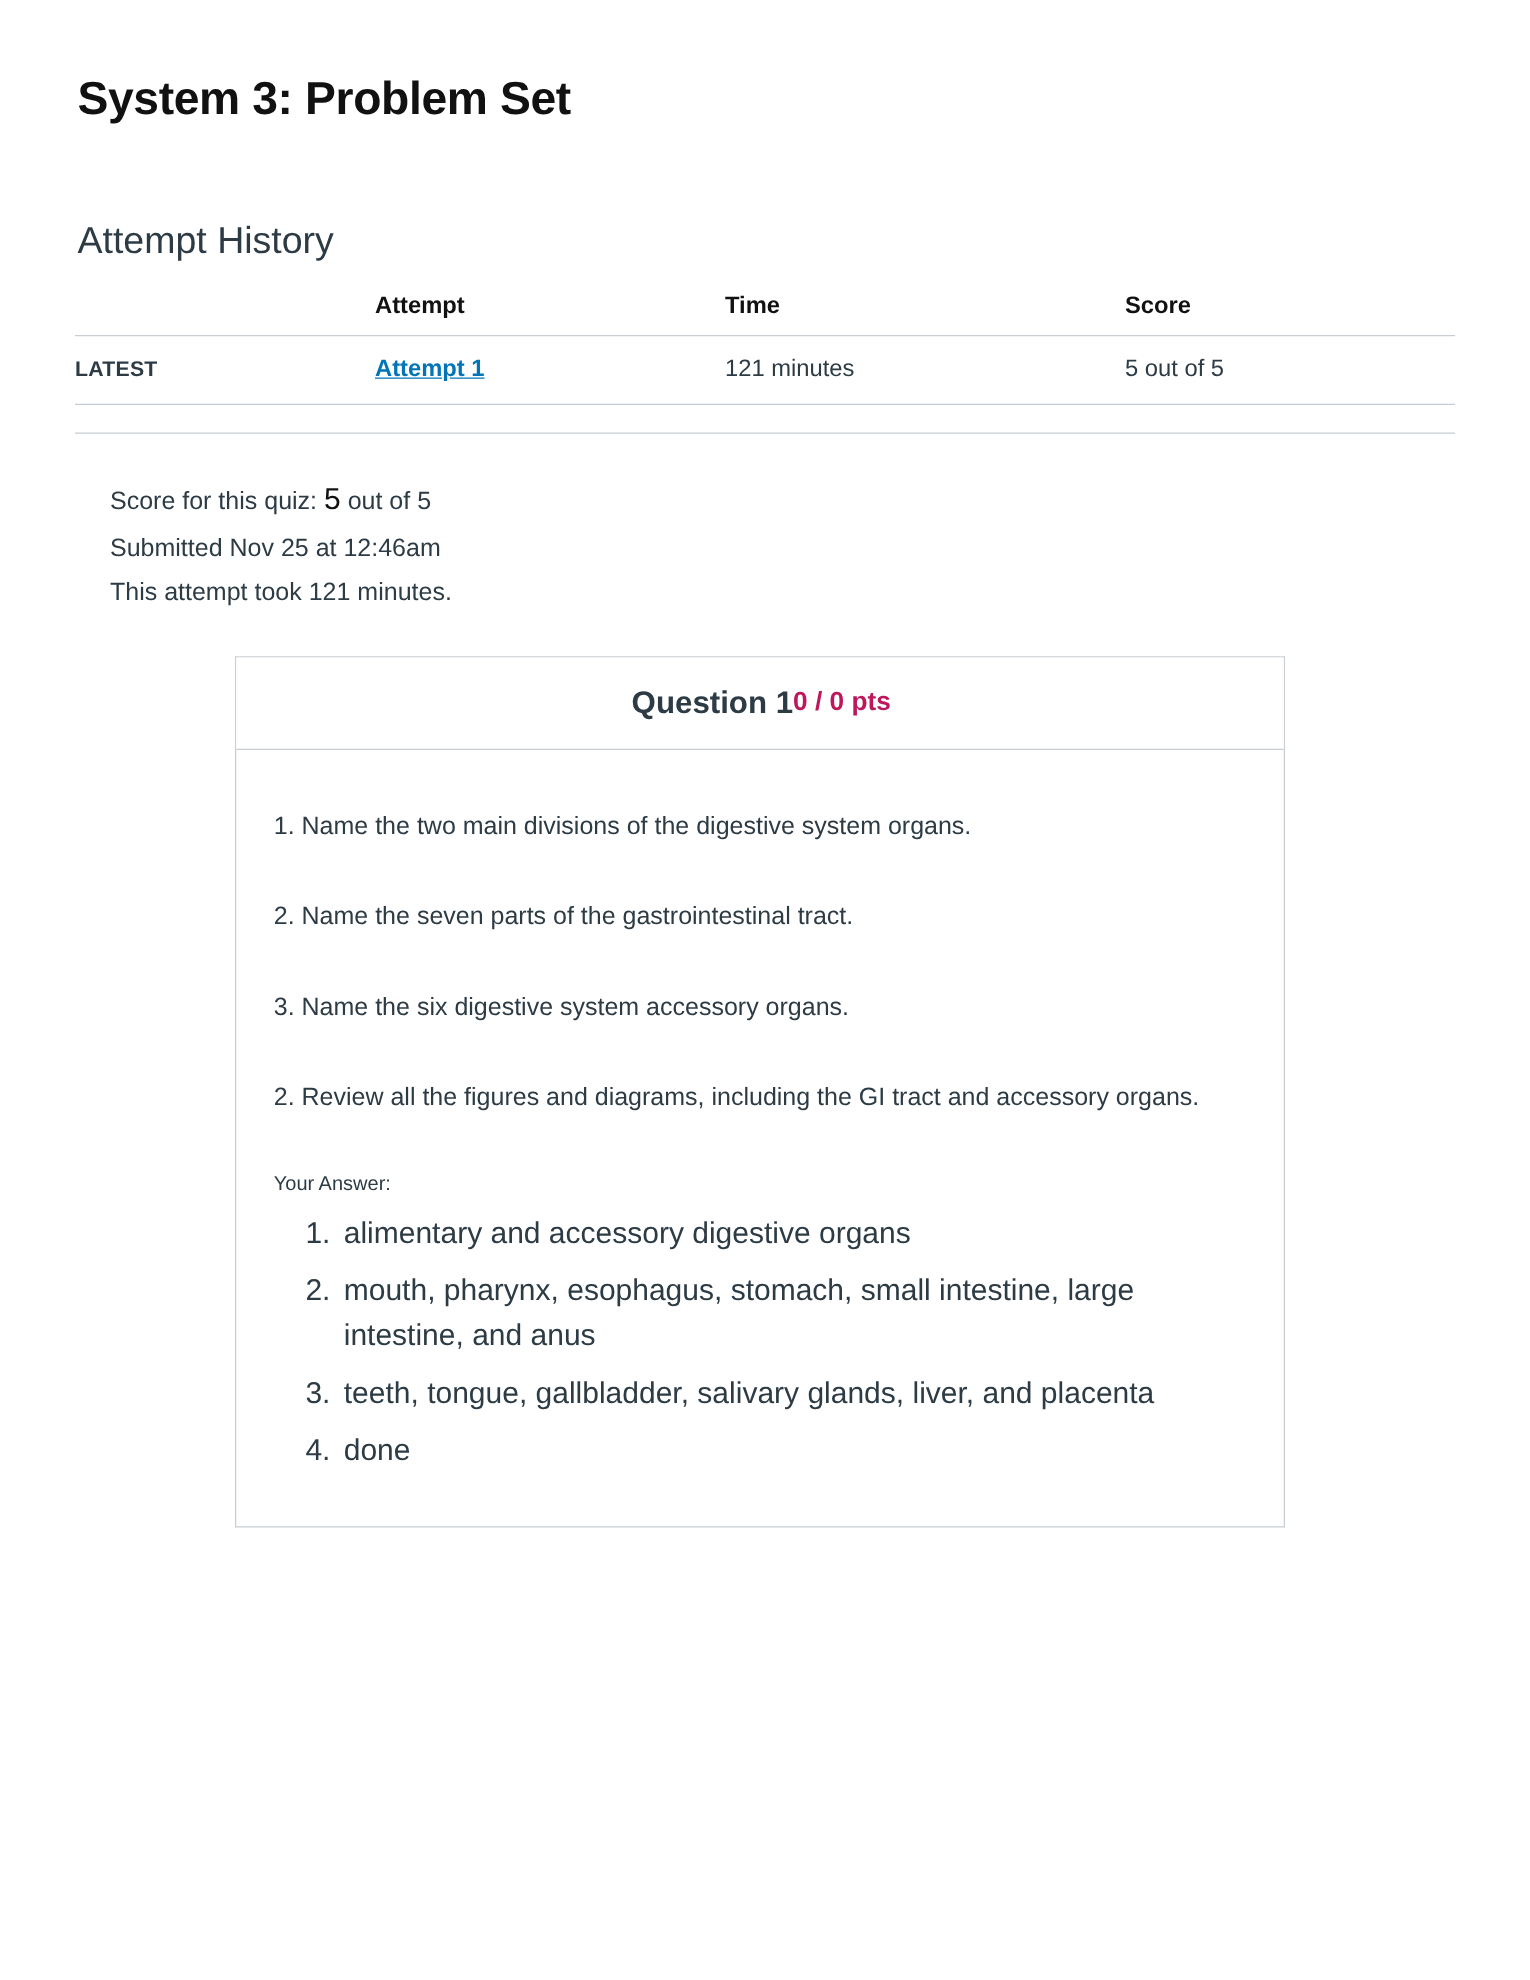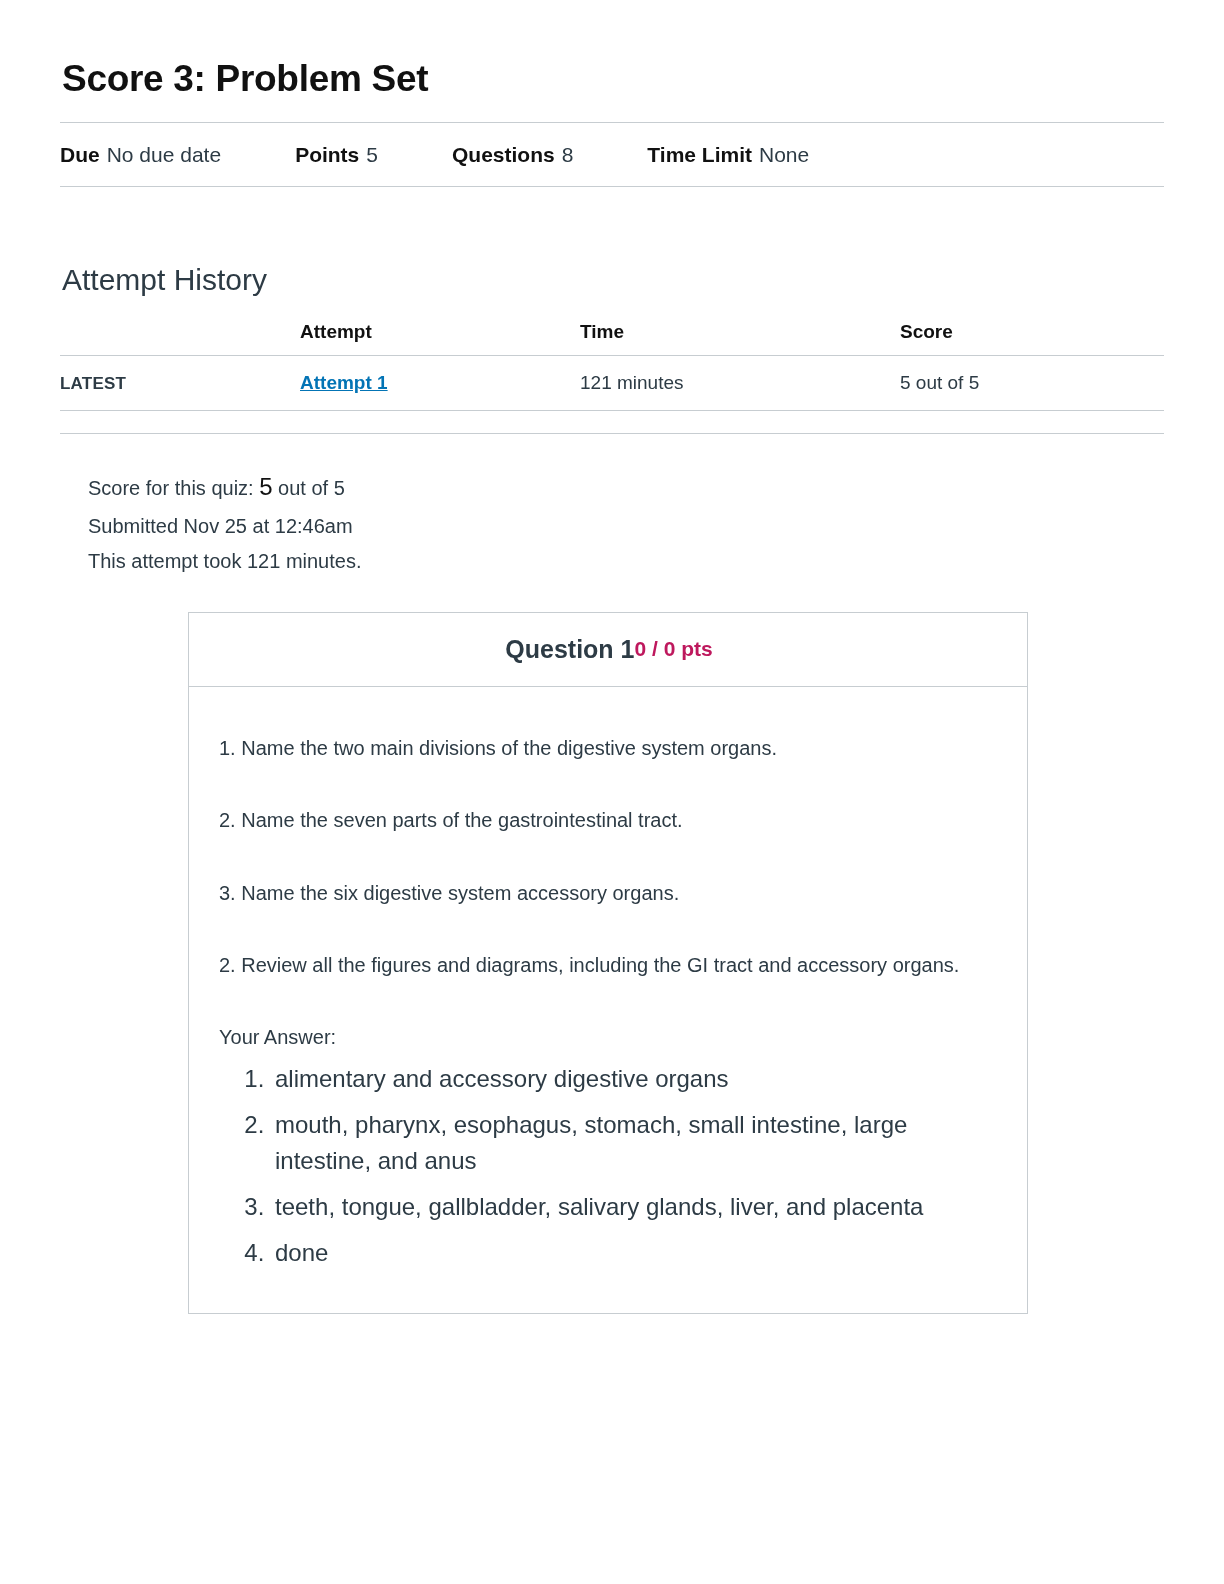--- a/index.html
+++ b/index.html
@@ -152,57 +152,43 @@
     margin: 0 0 38px 0;
   }
   .q-line {
     font-size: 20px;
     color: #2d3b45;
     line-height: 1.52;
     margin: 0 0 42px 0;
   }
   .q-line.last { margin-bottom: 46px; }
   .your-answer-label {
-    font-size: 20px;
+    font-size: 16px;
     color: #2d3b45;
     margin: 0 0 6px 0;
   }
   ol.answer-list {
     margin: 12px;
     padding-left: 40px;
     font-size: 24px;
     color: #2d3b45;
     line-height: 1.5;
   }
   ol.answer-list li {
     margin-bottom: 10px;
     padding-left: 4px;
   }
 </style>
 </head>
 <body>
 
 <div class="page">
 
-  <h1 class="quiz-title">Score 3: Problem Set</h1>
-
-  <div class="detail-bar">
-    <div class="detail-item">
-      <span class="detail-label">Due</span><span class="detail-value">No due date</span>
-    </div>
-    <div class="detail-item">
-      <span class="detail-label">Points</span><span class="detail-value">5</span>
-    </div>
-    <div class="detail-item">
-      <span class="detail-label">Questions</span><span class="detail-value">8</span>
-    </div>
-    <div class="detail-item">
-      <span class="detail-label">Time Limit</span><span class="detail-value">None</span>
-    </div>
-  </div>
+  <h1 class="quiz-title">System 3: Problem Set</h1>
+
 
   <h2 class="section-heading">Attempt History</h2>
 
   <table class="attempts">
     <thead>
       <tr>
         <th class="col-flag"></th>
         <th class="col-attempt th-attempt">Attempt</th>
         <th class="col-time">Time</th>
         <th class="col-score">Score</th>

